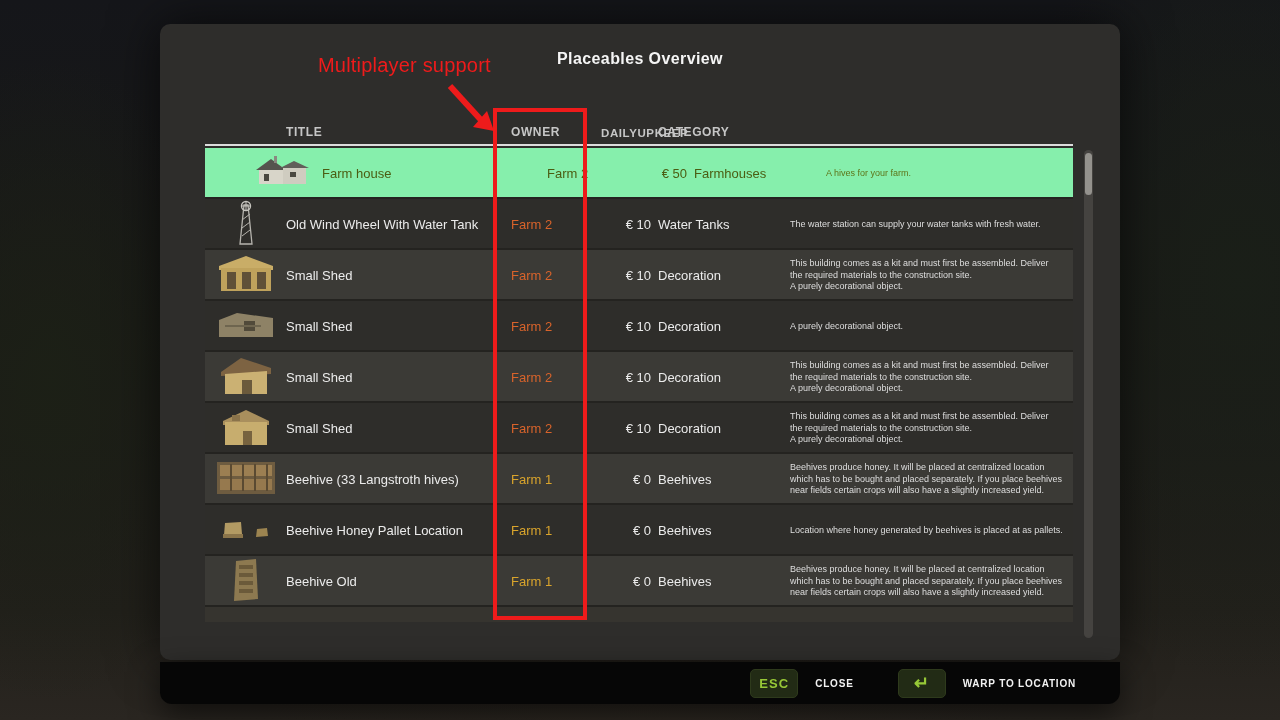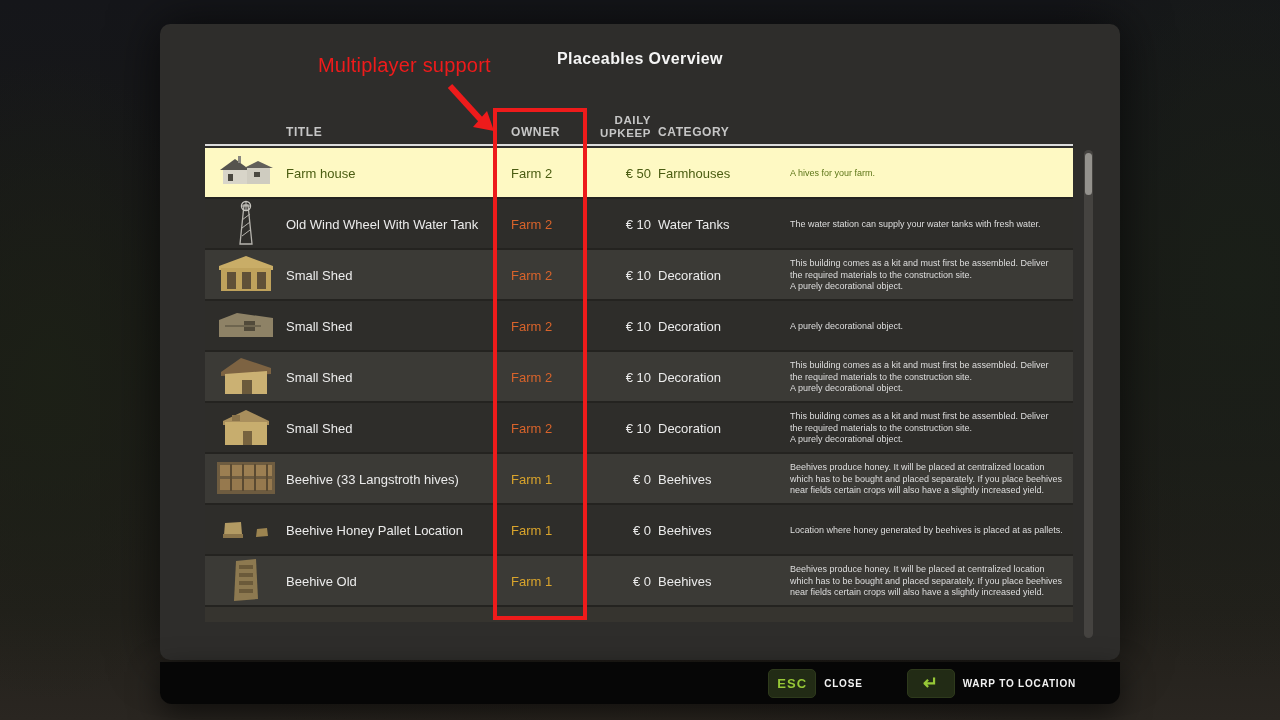--- a/index.html
+++ b/index.html
@@ -20,27 +20,27 @@
   .page-title { position:absolute; left:0; top:26px; width:100%; text-align:center;
     color:#f5f5f5; font-size:16px; font-weight:bold; letter-spacing:0.4px; }
 
   .table-wrap { position:absolute; left:45px; top:88px; width:868px; }
 
   .grid-row { display:grid; grid-template-columns:81px 225px 90px 50px 7px 132px 1fr; }
 
   .thead { height:34px; align-items:end; border-bottom:2px solid #dcdcdc; padding-bottom:0; }
   .th { color:#c6c6c6; font-size:12px; font-weight:bold; letter-spacing:0.6px;
     padding-bottom:5px; white-space:nowrap; }
-  .th-upkeep { display:flex; flex-direction:column; align-items:flex-end;
+  .th-upkeep { display:flex; flex-direction:row; align-items:flex-end;
     font-size:11.5px; line-height:13px; padding-bottom:4px; }
 
   .tbody { margin-top:2px; }
   .row { height:51px; border-bottom:2px solid #242320; background:#2e2d2a; align-items:center; }
   .row:nth-child(odd) { background:#3b3a36; }
-  .row.selected { background:#fef9c3; }
+  .row.selected { background:#86efac;padding-left:36px; }
   .cell { color:#ebebeb; font-size:13px; }
   .icon-cell { display:flex; justify-content:center; align-items:center; height:51px; }
   .upkeep-cell { text-align:right; }
   .comment-cell { font-size:9px; line-height:11.5px; color:#dedede; white-space:pre-line;
     padding-right:10px; max-height:40px; overflow:hidden; }
   .row.selected .cell { color:#4b5d12; }
   .row.selected .comment-cell { color:#5d7518; }
 
   .row-partial { height:15px; background:#36342f; }
 
@@ -51,21 +51,21 @@
 
   .footer-bar { position:absolute; left:160px; top:662px; width:960px; height:42px;
     background:#060606; border-radius:0 0 12px 12px; display:flex; align-items:center;
     justify-content:flex-end; padding-right:44px; gap:13px;
     box-shadow:0 10px 30px rgba(0,0,0,0.6); }
   .key-badge { width:48px; height:29px; border-radius:5px; background:#222b15;
     border:1px solid #2e3a1c; display:flex; align-items:center; justify-content:center;
     color:#97c837; font-size:13px; font-weight:bold; letter-spacing:1px; }
   .key-glyph { font-size:18px; font-weight:bold; letter-spacing:0; }
   .footer-label { color:#f2f2f2; font-size:10px; font-weight:bold; letter-spacing:0.8px; }
-  .footer-action { display:flex; align-items:center; gap:8px; }
+  .footer-action { display:flex; align-items:center; gap:17px; }
   .footer-gap { width:18px; }
 
   .annotation-overlay { position:absolute; left:0; top:0; width:1280px; height:720px;
     pointer-events:none; z-index:50; }
   .annotation-label { position:absolute; left:318px; top:54px; color:#ee1b1b;
     font-size:20px; letter-spacing:0.2px; }
   .annotation-svg { position:absolute; left:0; top:0; }
 </style>
 </head>
 <body>

